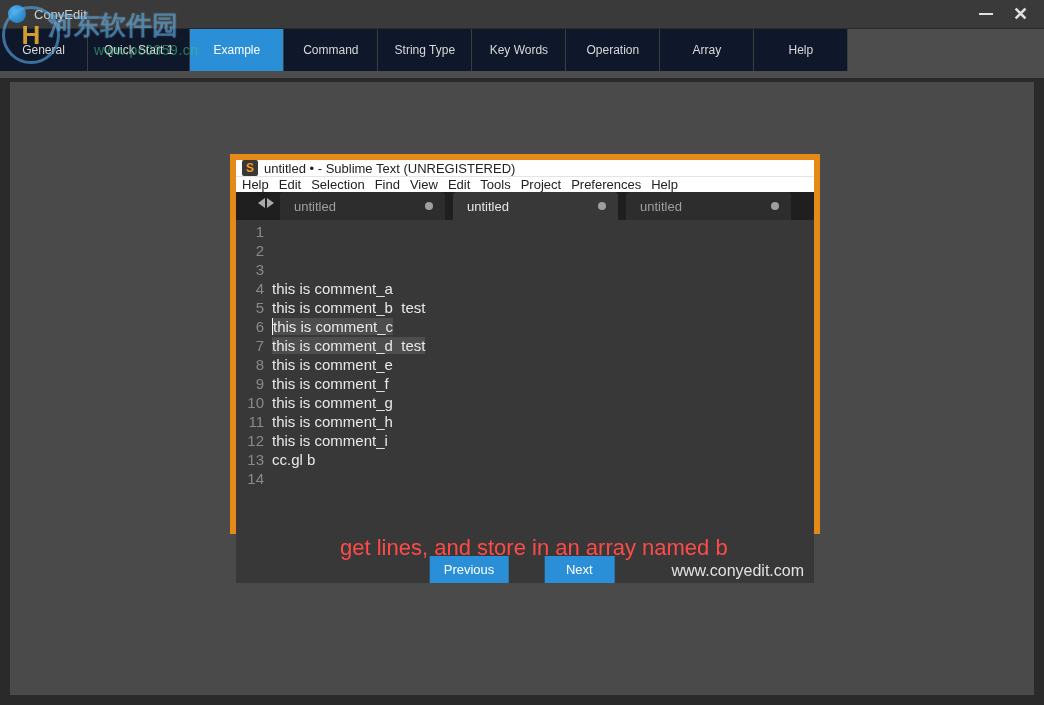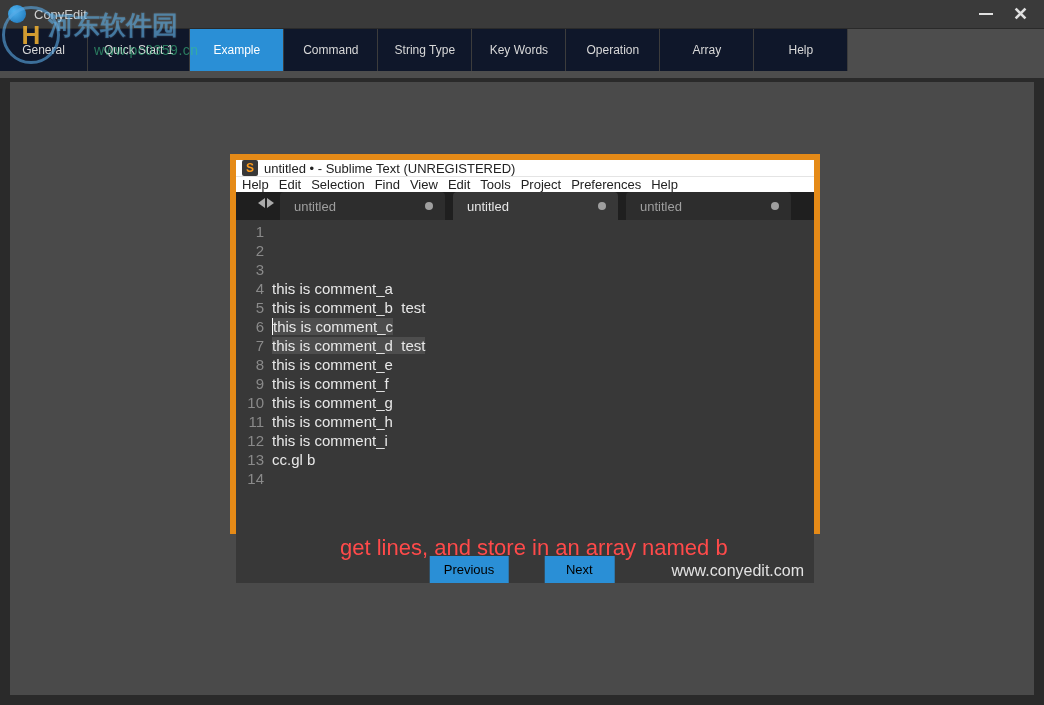--- a/index.html
+++ b/index.html
@@ -47,21 +47,21 @@
 .gutter { width: 36px; background: #383838; color: #8a8a8a; text-align: right; padding-right: 8px; padding-top: 2px; line-height: 19px; }
 .code { flex: 1; color: #e8e8e8; padding-top: 2px; line-height: 19px; white-space: pre; position: relative; }
 .code .line { height: 19px; }
 .code .sel { background: #4d4d4d; }
 .code .cursor { border-left: 1px solid #fff; }
 
 .annotation { position: absolute; left: 68px; bottom: 26px; color: #ff4a4a; font-size: 22px; }
 .footer-url { position: absolute; right: 10px; bottom: 3px; color: #e2e2e2; font-size: 16px; }
 
 .nav-buttons { position: absolute; left: 50%; transform: translateX(-50%); top: 474px; display: flex; gap: 36px; }
-.btn { background: #2a8fd6; color: #000000; padding: 6px 14px; font-size: 13px; border: none; cursor: pointer; min-width: 70px; }
+.btn { background: #2a8fd6; color: #ffffff; padding: 6px 14px; font-size: 13px; border: none; cursor: pointer; min-width: 70px; }
 </style>
 </head>
 <body>
 
 <div class="titlebar">
   <div class="app-icon"></div>
   <div class="title">ConyEdit</div>
   <div class="win-controls">
     <div class="win-min"></div>
     <div class="win-close">✕</div>

